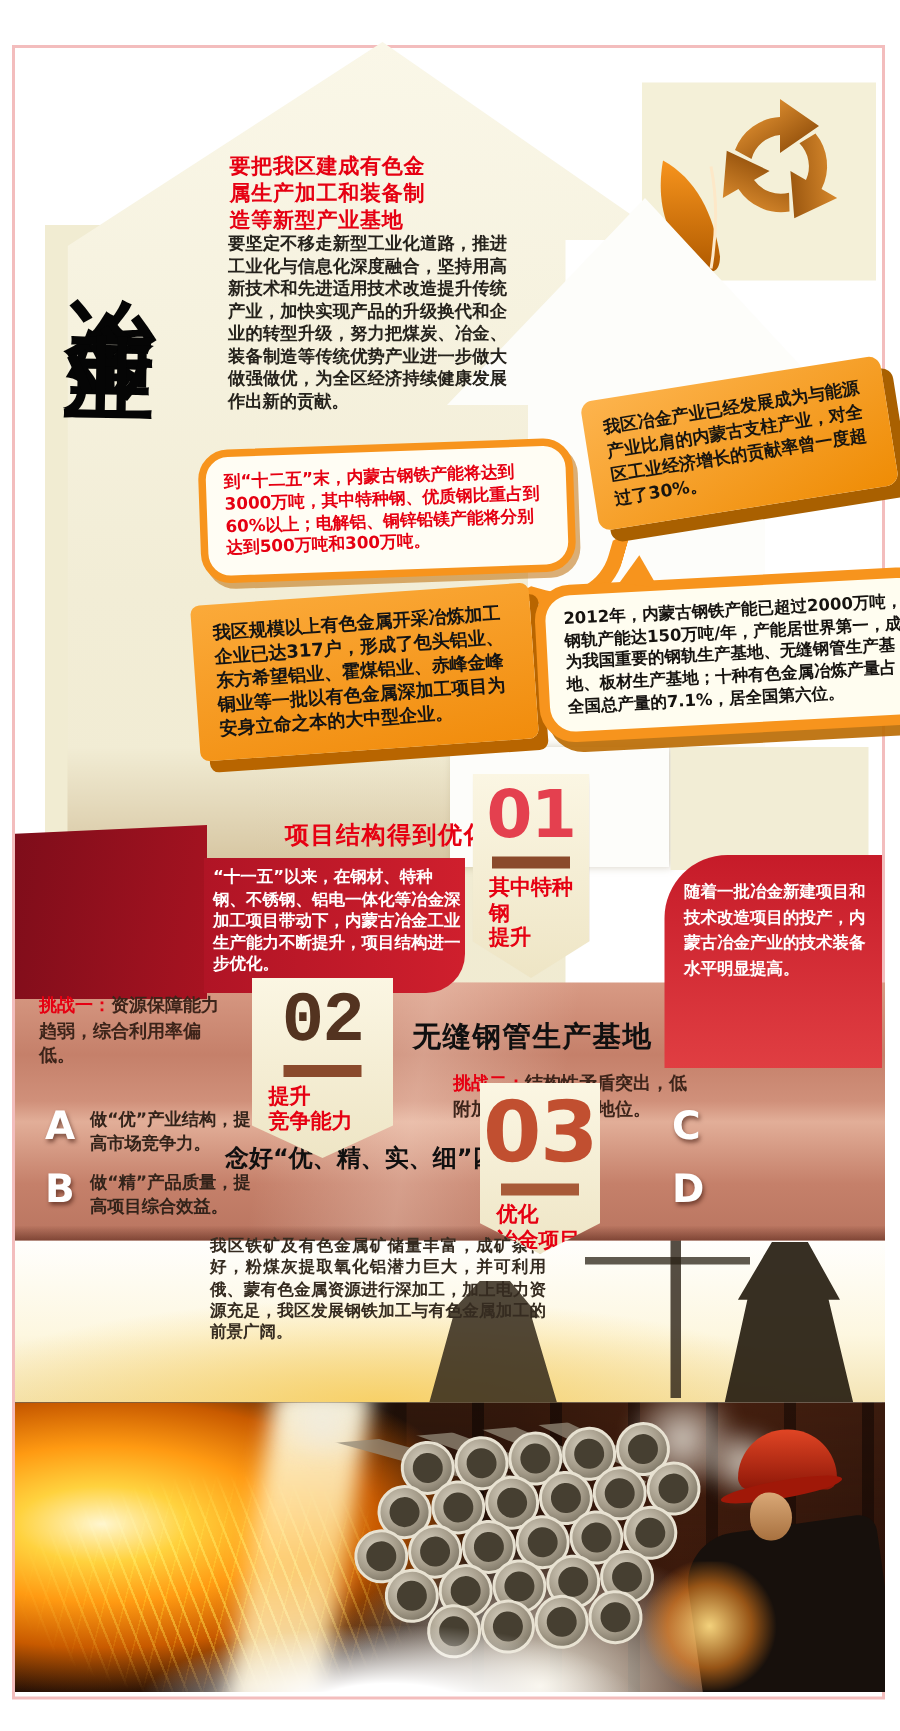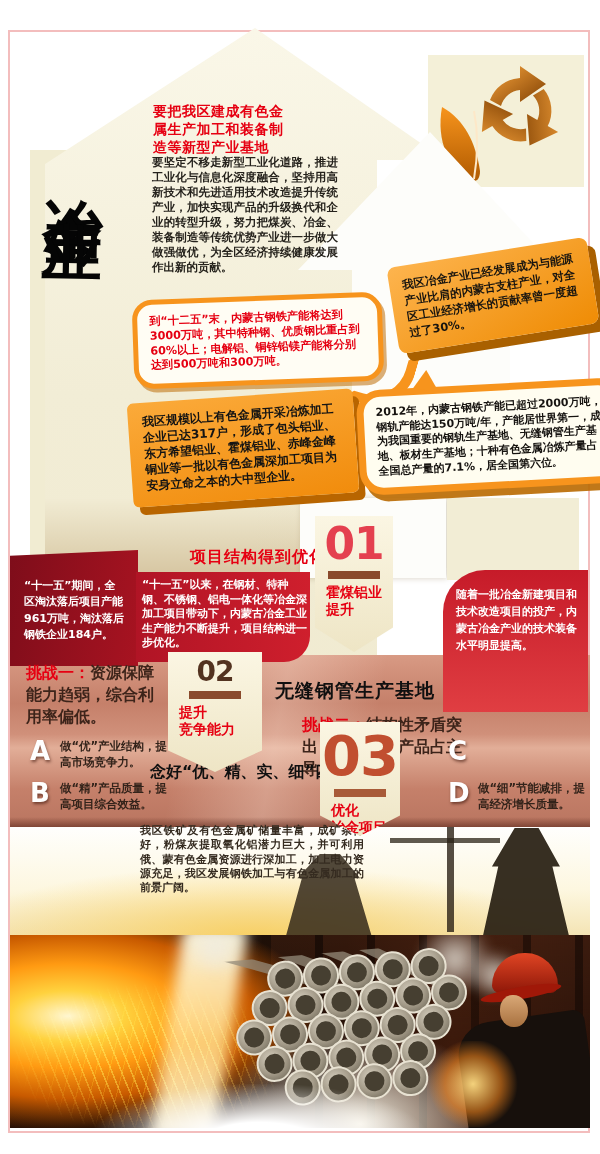--- a/index.html
+++ b/index.html
@@ -75,34 +75,34 @@
     background:linear-gradient(180deg,#fbf6e3,#eee5c5);
     clip-path:polygon(0 0,100% 0,100% 82%,50% 100%,0 82%);
     filter:drop-shadow(3px 4px 3px rgba(70,25,15,.45));}
   .pennant .num{font-weight:900;line-height:1;letter-spacing:-1px;margin-top:6px;}
   .pennant .bar{width:52px;height:8px;background:#8a4a2c;margin:5px 0 5px;}
   .pennant .lbl{align-self:flex-start;padding-left:11px;font-weight:900;color:#e60012;
     font-size:14px;line-height:1.18;}
   .p01{left:315px;top:516px;width:78px;height:136px;}
   .p01 .num{font-size:44px;color:#e4404f;}
   .p02{left:168px;top:652px;width:94px;height:120px;}
-  .p02 .num{font-size:28px;color:#533320;}
+  .p02 .num{font-size:47px;color:#533320;font-family:Liberation Mono, monospace;}
   .p03{left:320px;top:722px;width:80px;height:114px;}
   .p03 .num{font-size:56px;color:#c14f30;}
   .p03 .bar{background:#a85a38;}
 
   
   .salmon{left:10px;top:655px;width:580px;height:172px;z-index:5;
     background:linear-gradient(180deg,#d89a84 0%,#c5806a 28%,#d0907a 46%,#e2ae98 54%,#c5806a 78%,#b97560 100%);}
   .salmon:before{content:"";position:absolute;inset:0;
     background:linear-gradient(100deg,transparent 30%,rgba(255,232,218,.30) 46%,transparent 62%);}
   .salmon:after{content:"";position:absolute;left:0;bottom:0;width:100%;height:10px;
     background:linear-gradient(rgba(80,30,18,0),rgba(80,30,18,.55));}
   .s2-title{left:275px;top:678px;z-index:7;font-size:19px;font-weight:900;color:#101010;letter-spacing:1px;}
-  .challenge{z-index:7;font-size:16px;line-height:1.38;font-weight:700;color:#3d241a;}
+  .challenge{z-index:7;font-size:12px;line-height:1.38;font-weight:700;color:#3d241a;}
   .challenge .cl{color:#e60012;font-weight:900;}
   .ch1{left:26px;top:662px;width:128px;}
   .ch2{left:302px;top:714px;width:162px;}
   .ch3{left:446px;top:662px;width:138px;}
   .letter{z-index:7;font-size:26px;font-weight:900;color:#fff;line-height:1;
     text-shadow:1px 2px 3px rgba(60,20,10,.6);}
   .item-text{z-index:7;font-size:11.5px;line-height:1.35;font-weight:700;color:#33231a;width:116px;}
   .la{left:30px;top:738px;}  .ta{left:60px;top:739px;}
   .lb{left:30px;top:780px;}  .tb{left:60px;top:781px;}
   .lc{left:448px;top:738px;} .tc{left:478px;top:739px;}
@@ -216,27 +216,26 @@
   <div class="abs bubble-2012">
     <i class="tail"></i>
     <span>2012年，内蒙古钢铁产能已超过2000万吨，钢轨产能达150万吨/年，产能居世界第一，成为我国重要的钢轨生产基地、无缝钢管生产基地、板材生产基地；十种有色金属冶炼产量占全国总产量的7.1%，居全国第六位。</span>
   </div>
 
   <div class="abs red-left"></div>
   <div class="abs red-center"></div>
   <div class="abs red-right"></div>
   <div class="abs s1-title">项目结构得到优化</div>
   <div class="abs s1-body">“十一五”以来，在钢材、特种钢、不锈钢、铝电一体化等冶金深加工项目带动下，内蒙古冶金工业生产能力不断提升，项目结构进一步优化。</div>
-  <div class="abs s1-left">“十一五”期间，全区淘汰落后项目产能961万吨，淘汰落后钢铁企业184户。</div>
   <div class="abs s1-right">随着一批冶金新建项目和技术改造项目的投产，内蒙古冶金产业的技术装备水平明显提高。</div>
   <div class="abs pennant p01">
     <div class="num">01</div>
     <div class="bar"></div>
     <div class="lbl">
-      <div>霍煤铝业</div>
+      <div>其中特种钢</div>
       <div>提升</div>
     </div>
   </div>
 
   <div class="abs salmon"></div>
   <div class="abs pennant p02">
     <div class="num">02</div>
     <div class="bar"></div>
     <div class="lbl">
       <div>提升</div>
@@ -250,21 +249,20 @@
   <div class="abs challenge ch2">
     <span class="cl">挑战二：</span><span>结构性矛盾突出，低附加值产品占主导地位。</span>
   </div>
 
   <div class="abs letter la">A</div>
   <div class="abs item-text ta">做“优”产业结构，提高市场竞争力。</div>
   <div class="abs letter lb">B</div>
   <div class="abs item-text tb">做“精”产品质量，提高项目综合效益。</div>
   <div class="abs letter lc">C</div>
   <div class="abs letter ld">D</div>
-  <div class="abs item-text td">做“细”节能减排，提高经济增长质量。</div>
   <div class="abs s3-title">念好“优、精、实、细”四字经</div>
   <div class="abs pennant p03">
     <div class="num">03</div>
     <div class="bar"></div>
     <div class="lbl">
       <div>优化</div>
       <div>冶金项目</div>
     </div>
   </div>
 

